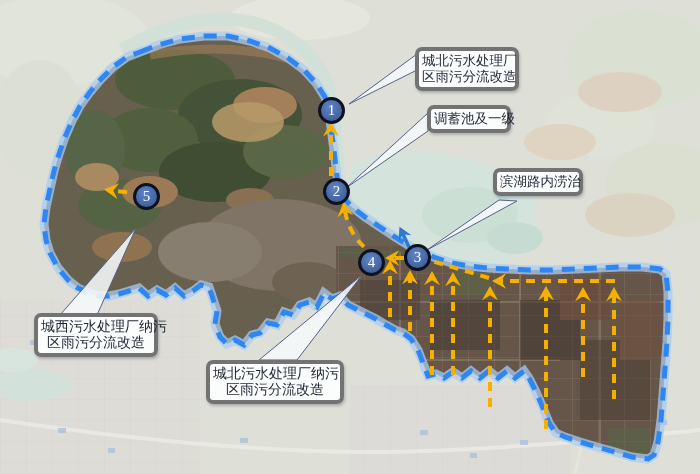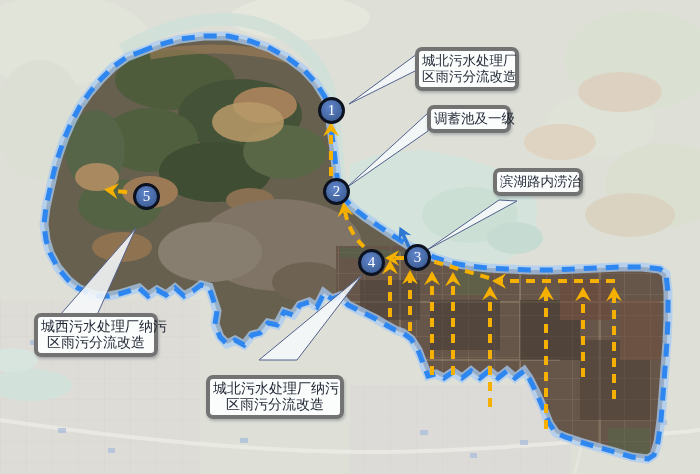--- a/index.html
+++ b/index.html
@@ -14,21 +14,21 @@
   .callout{position:absolute;background:rgba(253,254,255,.93);border:4px solid #737373;
            border-radius:7px;color:#1E2633;text-align:center;line-height:16px;
            padding:2px 3px;box-sizing:border-box;z-index:7;
            box-shadow:1px 2px 3px rgba(20,30,60,.25);}
   .callout .cl{display:block;white-space:nowrap;}
   .f13{font-size:13.5px;} .f14{font-size:14px;}
   .c1{left:415px;top:47px;width:104px;}
   .c2{left:427px;top:105px;width:84px;}
   .c3{left:493px;top:168px;width:90px;}
   .c4{left:34px;top:313px;width:124px;}
-  .c5{left:206px;top:375px;width:138px;text-align:center;}
+  .c5{left:206px;top:360px;width:138px;text-align:center;}
   .m1{left:318px;top:97px;} .m2{left:323px;top:178px;} .m3{left:404px;top:244px;}
   .m4{left:358px;top:249px;} .m5{left:133px;top:183px;}
 </style>
 </head>
 <body>
 
 <div class="stage">
 
   <svg width="700" height="474" viewBox="0 0 700 474">
     <defs>

